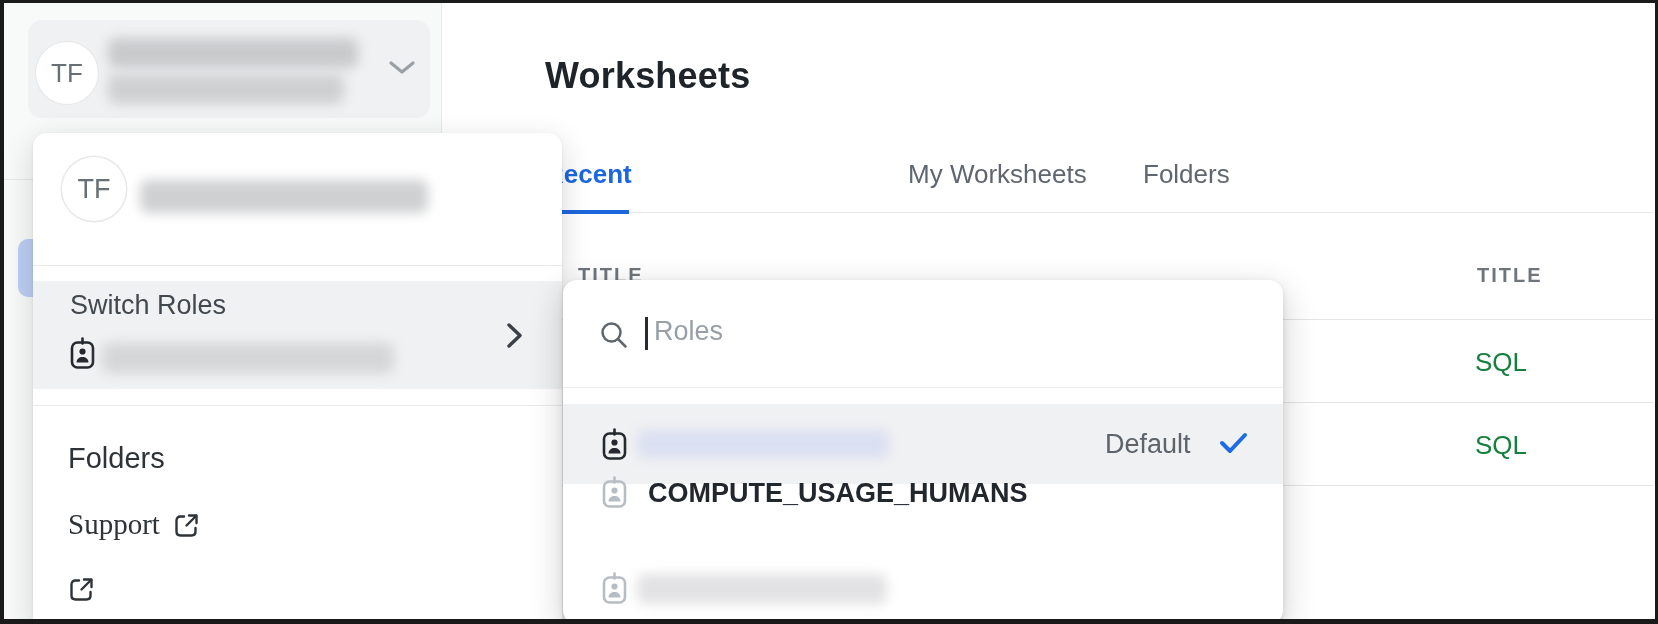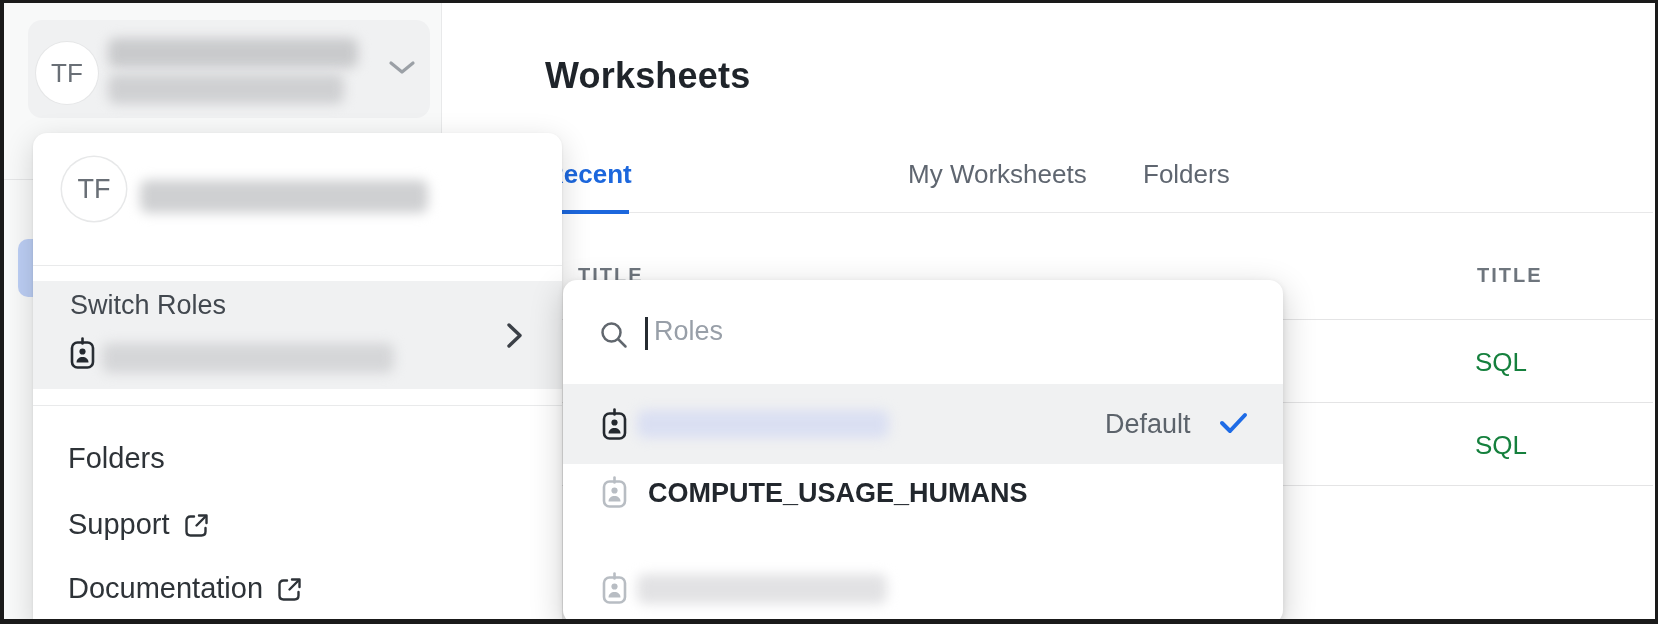--- a/index.html
+++ b/index.html
@@ -155,32 +155,31 @@
         <svg width="17" height="27" viewBox="0 0 17 27" fill="none">
           <polyline points="3,3 14,13.5 3,24" stroke="#3b4047" stroke-width="3.4" stroke-linecap="round" stroke-linejoin="round"></polyline>
         </svg>
       </span>
     </div>
     <div class="panel-divider" style="top:272px;"></div>
 
     <div class="menu-item" style="top:303px;">
       <span>Folders</span>
     </div>
-    <div class="menu-item" style="top:369px;">
+    <div class="menu-item" style="top:369px;font-family:Liberation Serif, serif;">
       <span>Support</span>
       <span class="ext-icon">
         <svg width="27" height="27" viewBox="0 0 27 27" fill="none" stroke="#2e3338" stroke-width="2.4" stroke-linecap="round" stroke-linejoin="round">
           <path d="M11 4.5 H7.5 C5 4.5 3.5 6 3.5 8.5 v11 c0 2.5 1.5 4 4 4 h11 c2.5 0 4-1.5 4-4 V16"></path>
           <path d="M13.5 13.5 L23 4"></path>
           <path d="M16 3.5 h7.5 V11"></path>
         </svg>
       </span>
     </div>
     <div class="menu-item" style="top:433px;">
-      <span>Documentation</span>
       <span class="ext-icon">
         <svg width="27" height="27" viewBox="0 0 27 27" fill="none" stroke="#2e3338" stroke-width="2.4" stroke-linecap="round" stroke-linejoin="round">
           <path d="M11 4.5 H7.5 C5 4.5 3.5 6 3.5 8.5 v11 c0 2.5 1.5 4 4 4 h11 c2.5 0 4-1.5 4-4 V16"></path>
           <path d="M13.5 13.5 L23 4"></path>
           <path d="M16 3.5 h7.5 V11"></path>
         </svg>
       </span>
     </div>
   </div>
 
@@ -190,21 +189,21 @@
         <svg width="30" height="30" viewBox="0 0 30 30" fill="none">
           <circle cx="12.5" cy="12.5" r="9" stroke="#61676e" stroke-width="2.5"></circle>
           <line x1="19.5" y1="19.5" x2="26.5" y2="26.5" stroke="#61676e" stroke-width="2.5" stroke-linecap="round"></line>
         </svg>
       </span>
       <span class="caret"></span>
       <span class="placeholder">Roles</span>
     </div>
     <div class="panel-divider"></div>
 
-    <div class="role-row selected" style="top:104px;">
+    <div class="role-row selected" style="top:124px;">
       <span class="badge">
         <svg width="25" height="32" viewBox="0 0 25 32" fill="none">
           <path d="M12.5 1.5 v5" stroke="#24292f" stroke-width="2.6" stroke-linecap="round"></path>
           <rect x="2" y="5.5" width="21" height="25" rx="5.5" stroke="#24292f" stroke-width="2.6"></rect>
           <circle cx="12.5" cy="14.5" r="3.1" fill="#24292f"></circle>
           <path d="M6.5 25.5 c0-3.4 2.8-5.4 6-5.4 s6 2 6 5.4 z" fill="#24292f"></path>
         </svg>
       </span>
       <div class="blurbar role-blur" style="background:#dadff2;"></div>
       <span class="role-default">Default</span>

